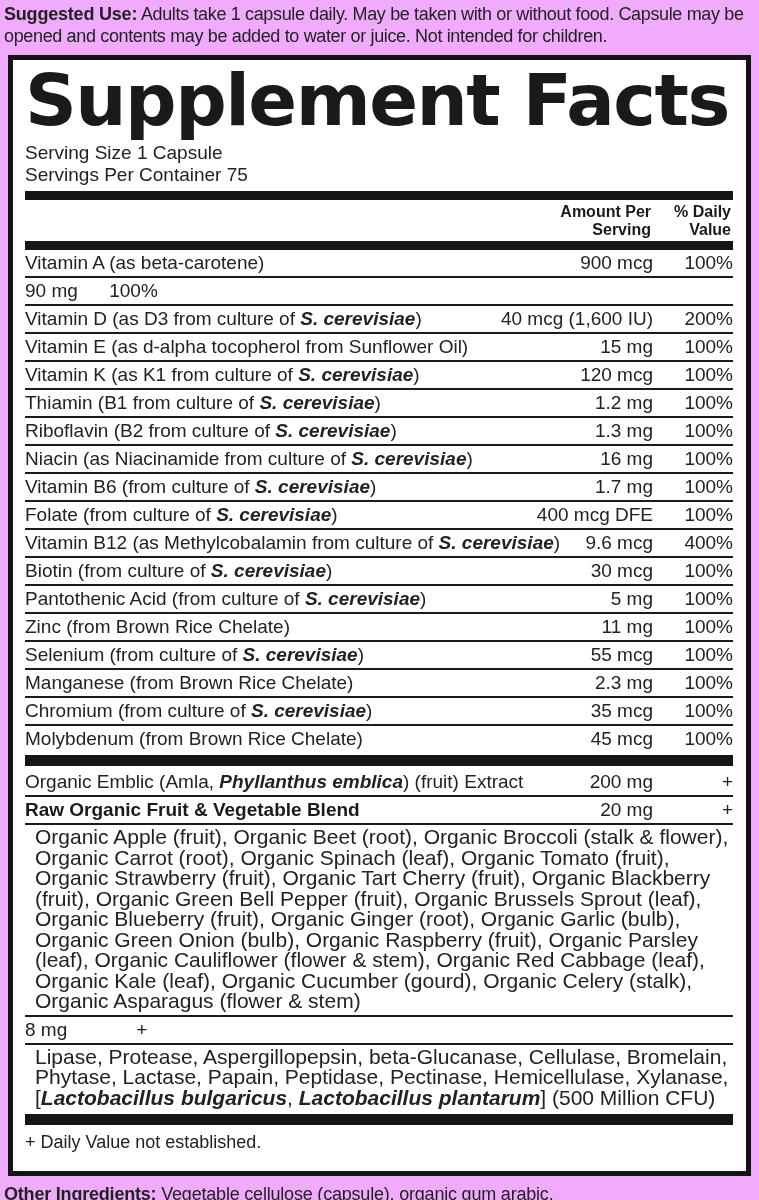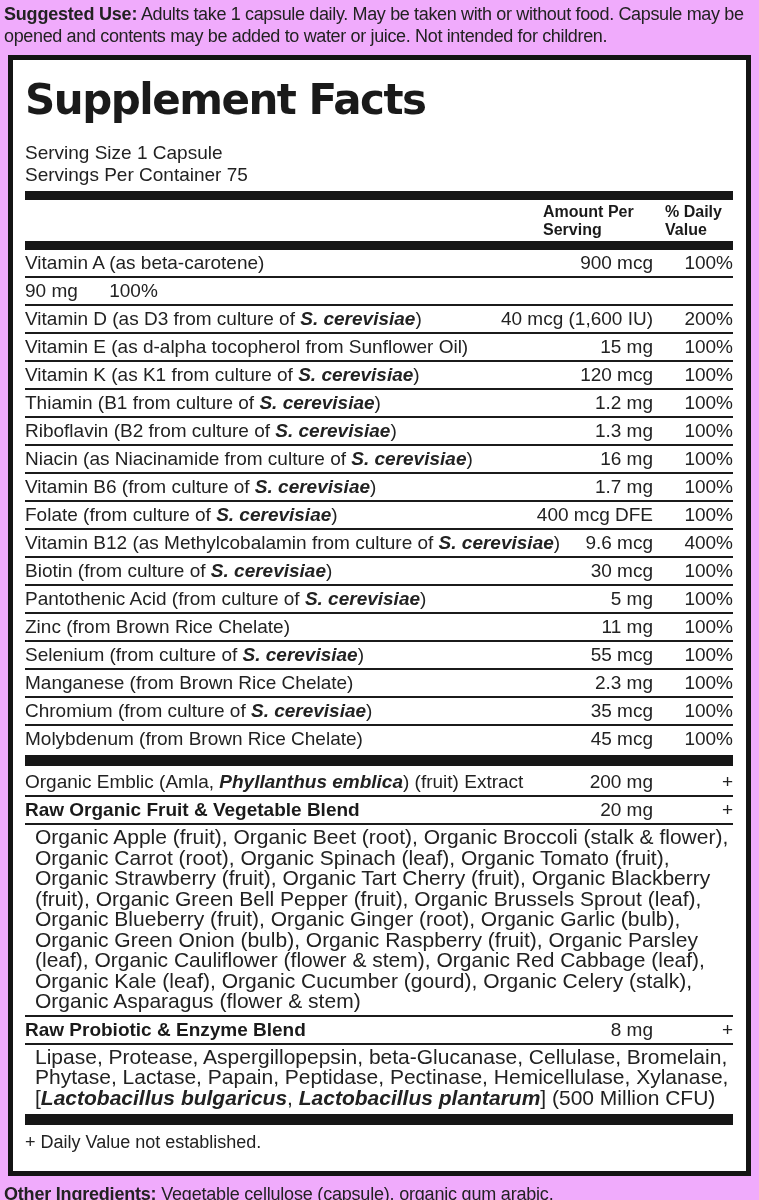--- a/index.html
+++ b/index.html
@@ -14,30 +14,30 @@
     color:#222;
   }
   .suggested b{letter-spacing:-0.2px;}
   
   .panel{
     margin:2px 0 0 8px;width:743px;height:1121px;box-sizing:border-box;
     border:5px solid #141414;background:#fff;padding:4px 13px 4px 12px;
     overflow:hidden;
   }
   .title{
-    font-family:"DejaVu Sans",sans-serif;font-weight:bold;font-size:42px;
+    font-family:"DejaVu Sans",sans-serif;font-weight:bold;font-size:72px;
     line-height:72px;letter-spacing:-1.5px;color:#1a1a1a;margin:0 0 6px 0;
     white-space:nowrap;
   }
   .serving{font-size:19px;line-height:21.5px;color:#222;}
   .hbar{height:9px;background:#161616;margin-top:6px;}
   .bar{height:11px;background:#161616;margin:3px 0;}
   .cols{display:flex;justify-content:flex-end;align-items:flex-start;
     padding:3px 0 3px 0;font-weight:bold;font-size:16px;line-height:17.5px;color:#1a1a1a;}
-  .col{text-align:left;}
+  .col{text-align:right;}
   .col.amt{width:108px;margin-right:14px;}
   .col.dv{width:66px;margin-right:2px;}
   .row{display:flex;align-items:center;font-size:19px;line-height:22px;
     padding:2px 0 2px 0;color:#222;}
   .row .name{flex:1;white-space:nowrap;overflow:hidden;}
   .row.bold .name{font-weight:bold;color:#1a1a1a;}
   .row .amt{text-align:right;white-space:nowrap;}
   .row .dv{width:80px;text-align:right;white-space:nowrap;}
   .it{font-style:italic;font-weight:bold;}
   .sep{border-top:2px solid #1b1b1b;}
@@ -162,21 +162,20 @@
           <span class="amt">200 mg</span>
           <span class="dv">+</span>
         </div>
         <div class="row bold sep">
           <span class="name"><span>Raw Organic Fruit &amp; Vegetable Blend</span><span class="it"></span><span></span></span>
           <span class="amt">20 mg</span>
           <span class="dv">+</span>
         </div>
         <div class="desc sep"><span>Organic Apple (fruit), Organic Beet (root), Organic Broccoli (stalk &amp; flower), Organic Carrot (root), Organic Spinach (leaf), Organic Tomato (fruit), Organic Strawberry (fruit), Organic Tart Cherry (fruit), Organic Blackberry (fruit), Organic Green Bell Pepper (fruit), Organic Brussels Sprout (leaf), Organic Blueberry (fruit), Organic Ginger (root), Organic Garlic (bulb), Organic Green Onion (bulb), Organic Raspberry (fruit), Organic Parsley (leaf), Organic Cauliflower (flower &amp; stem), Organic Red Cabbage (leaf), Organic Kale (leaf), Organic Cucumber (gourd), Organic Celery (stalk), Organic Asparagus (flower &amp; stem)</span></div>
         <div class="row bold sep">
-          <span class="name"><span>Raw Probiotic &amp; Enzyme Blend</span><span class="it"></span><span></span></span>
           <span class="amt">8 mg</span>
           <span class="dv">+</span>
         </div>
         <div class="desc sep"><span>Lipase, Protease, Aspergillopepsin, beta-Glucanase, Cellulase, Bromelain, Phytase, Lactase, Papain, Peptidase, Pectinase, Hemicellulase, Xylanase, [</span><span class="it">Lactobacillus bulgaricus</span><span>, </span><span class="it">Lactobacillus plantarum</span><span>] (500 Million CFU)</span></div>
         <div class="bar"></div>
         <div class="footnote">+ Daily Value not established.</div>
       </div>
   </div>
 
   <div class="other"><b>Other Ingredients:</b><span> Vegetable cellulose (capsule), organic gum arabic.</span></div>

